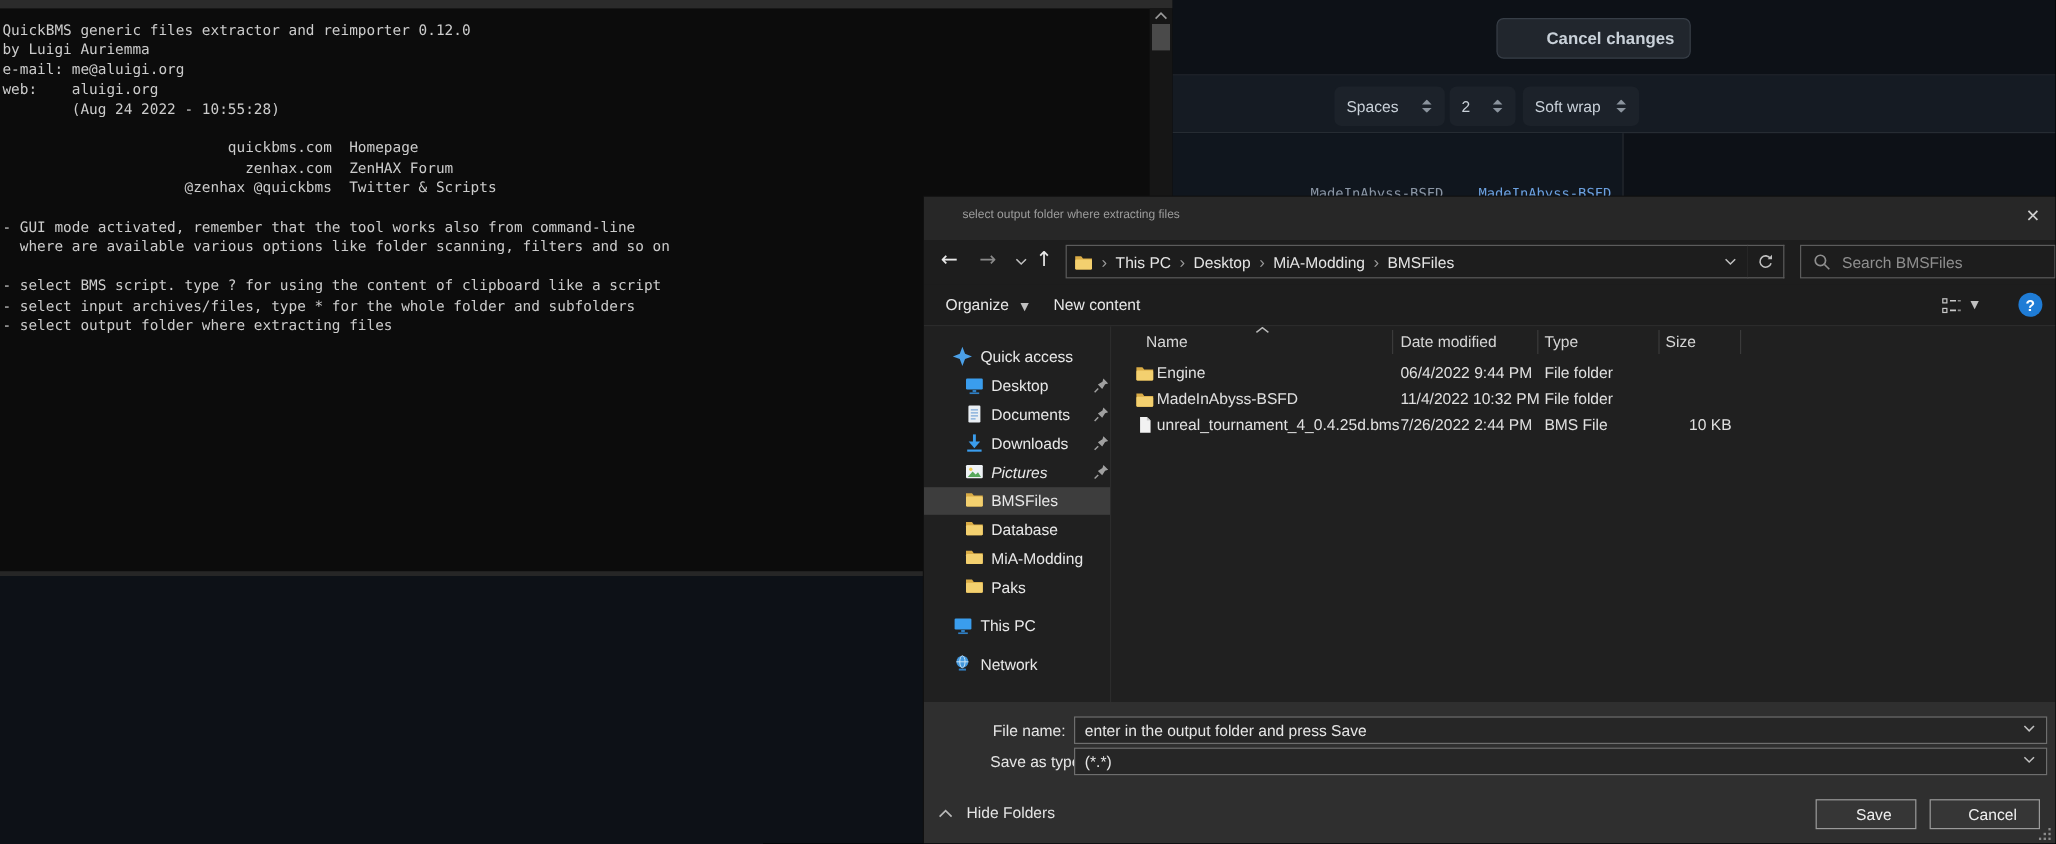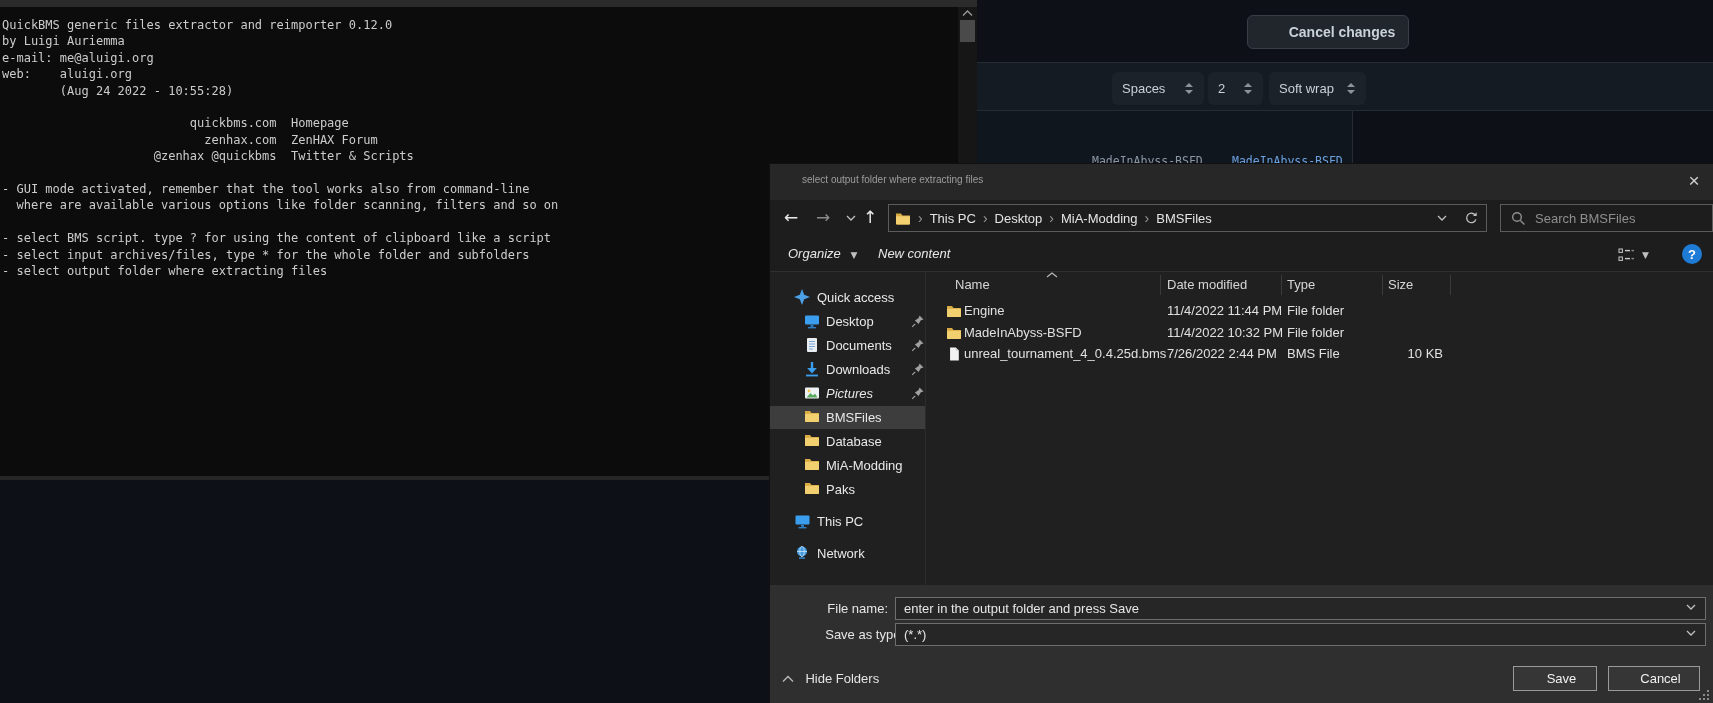--- a/index.html
+++ b/index.html
@@ -32,21 +32,21 @@
   .dlg-title span{position:absolute;left:10px;top:10px;font-size:10px;color:#9d9d9d;margin-left:22px;}
   .dlg-close{position:absolute;right:6px;top:3px;width:26px;height:28px;color:#cfcfcf;font-size:19px;
              display:flex;align-items:center;justify-content:center;}
   .dlg-address{left:0;top:36px;width:100%;height:37px;background:#1d1d1d;}
   .navglyph{position:absolute;top:7px;font-size:17px;color:#e8e8e8;}
   .boxed{position:absolute;top:4px;height:28px;border:1px solid #5c5c5c;background:#1d1d1d;box-sizing:border-box;
          display:flex;align-items:center;}
   .crumb{font-size:13px;color:#e4e4e4;}
   .crumb-sep{font-size:14px;color:#9a9a9a;margin:0 7px;}
   .dlg-toolbar{left:0;top:73px;width:100%;height:35px;background:#1d1d1d;border-bottom:1px solid #303030;box-sizing:border-box;}
-  .tb-item{position:absolute;top:9px;font-size:13px;color:#e8e8e8;font-style:italic;}
+  .tb-item{position:absolute;top:9px;font-size:13px;color:#e8e8e8;}
   .dlg-body{left:0;top:108px;width:100%;height:313px;background:#202020;}
   .side-div{position:absolute;left:155px;top:0;width:1px;height:100%;background:#2c2c2c;}
   .srow{position:absolute;left:0;width:155px;height:23px;}
   .srow.sel{background:#3d3d3d;}
   .srow .lbl{position:absolute;top:4px;font-size:13px;color:#e8e8e8;white-space:nowrap;}
   .sicon{position:absolute;top:3px;}
   .pin{position:absolute;left:141px;top:4px;}
   .hdr{position:absolute;top:5px;font-size:13px;color:#d6d6d6;}
   .coldiv{position:absolute;top:3px;width:1px;height:20px;background:#3a3a3a;}
   .frow .fname,.frow .fdate,.frow .ftype,.frow .fsize{position:absolute;font-size:13px;color:#e0e0e0;white-space:nowrap;}
@@ -312,21 +312,21 @@
       <div class="coldiv" style="left:612px;"></div>
       <span class="hdr" style="left:618px;">Size</span>
       <div class="coldiv" style="left:680px;"></div>
 
       <div class="frow abs" style="left:0;top:28px;width:943px;height:22px;">
         <svg style="position:absolute;left:176px;top:4px;" width="16" height="14" viewBox="0 0 16 13">
           <path d="M1 1.5 h5 l1.5 2 H15 v8 a1 1 0 0 1 -1 1 H2 a1 1 0 0 1 -1 -1 Z" fill="#d9ab45"></path>
           <rect x="1" y="4.2" width="14" height="8.3" rx="1" fill="#f3d06f"></rect>
           </svg>
         <span class="fname" style="left:194px;top:3px;">Engine</span>
-        <span class="fdate" style="left:397px;top:3px;">11/4/2022 11:44 PM</span>
+        <span class="fdate" style="left:397px;top:3px;">06/4/2022 9:44 PM</span>
         <span class="ftype" style="left:517px;top:3px;">File folder</span>
       </div>
       <div class="frow abs" style="left:0;top:50px;width:943px;height:22px;">
         <svg style="position:absolute;left:176px;top:4px;" width="16" height="14" viewBox="0 0 16 13">
           <path d="M1 1.5 h5 l1.5 2 H15 v8 a1 1 0 0 1 -1 1 H2 a1 1 0 0 1 -1 -1 Z" fill="#d9ab45"></path>
           <rect x="1" y="4.2" width="14" height="8.3" rx="1" fill="#f3d06f"></rect>
           </svg>
         <span class="fname" style="left:194px;top:3px;">MadeInAbyss-BSFD</span>
         <span class="fdate" style="left:397px;top:3px;">11/4/2022 10:32 PM</span>
         <span class="ftype" style="left:517px;top:3px;">File folder</span>

